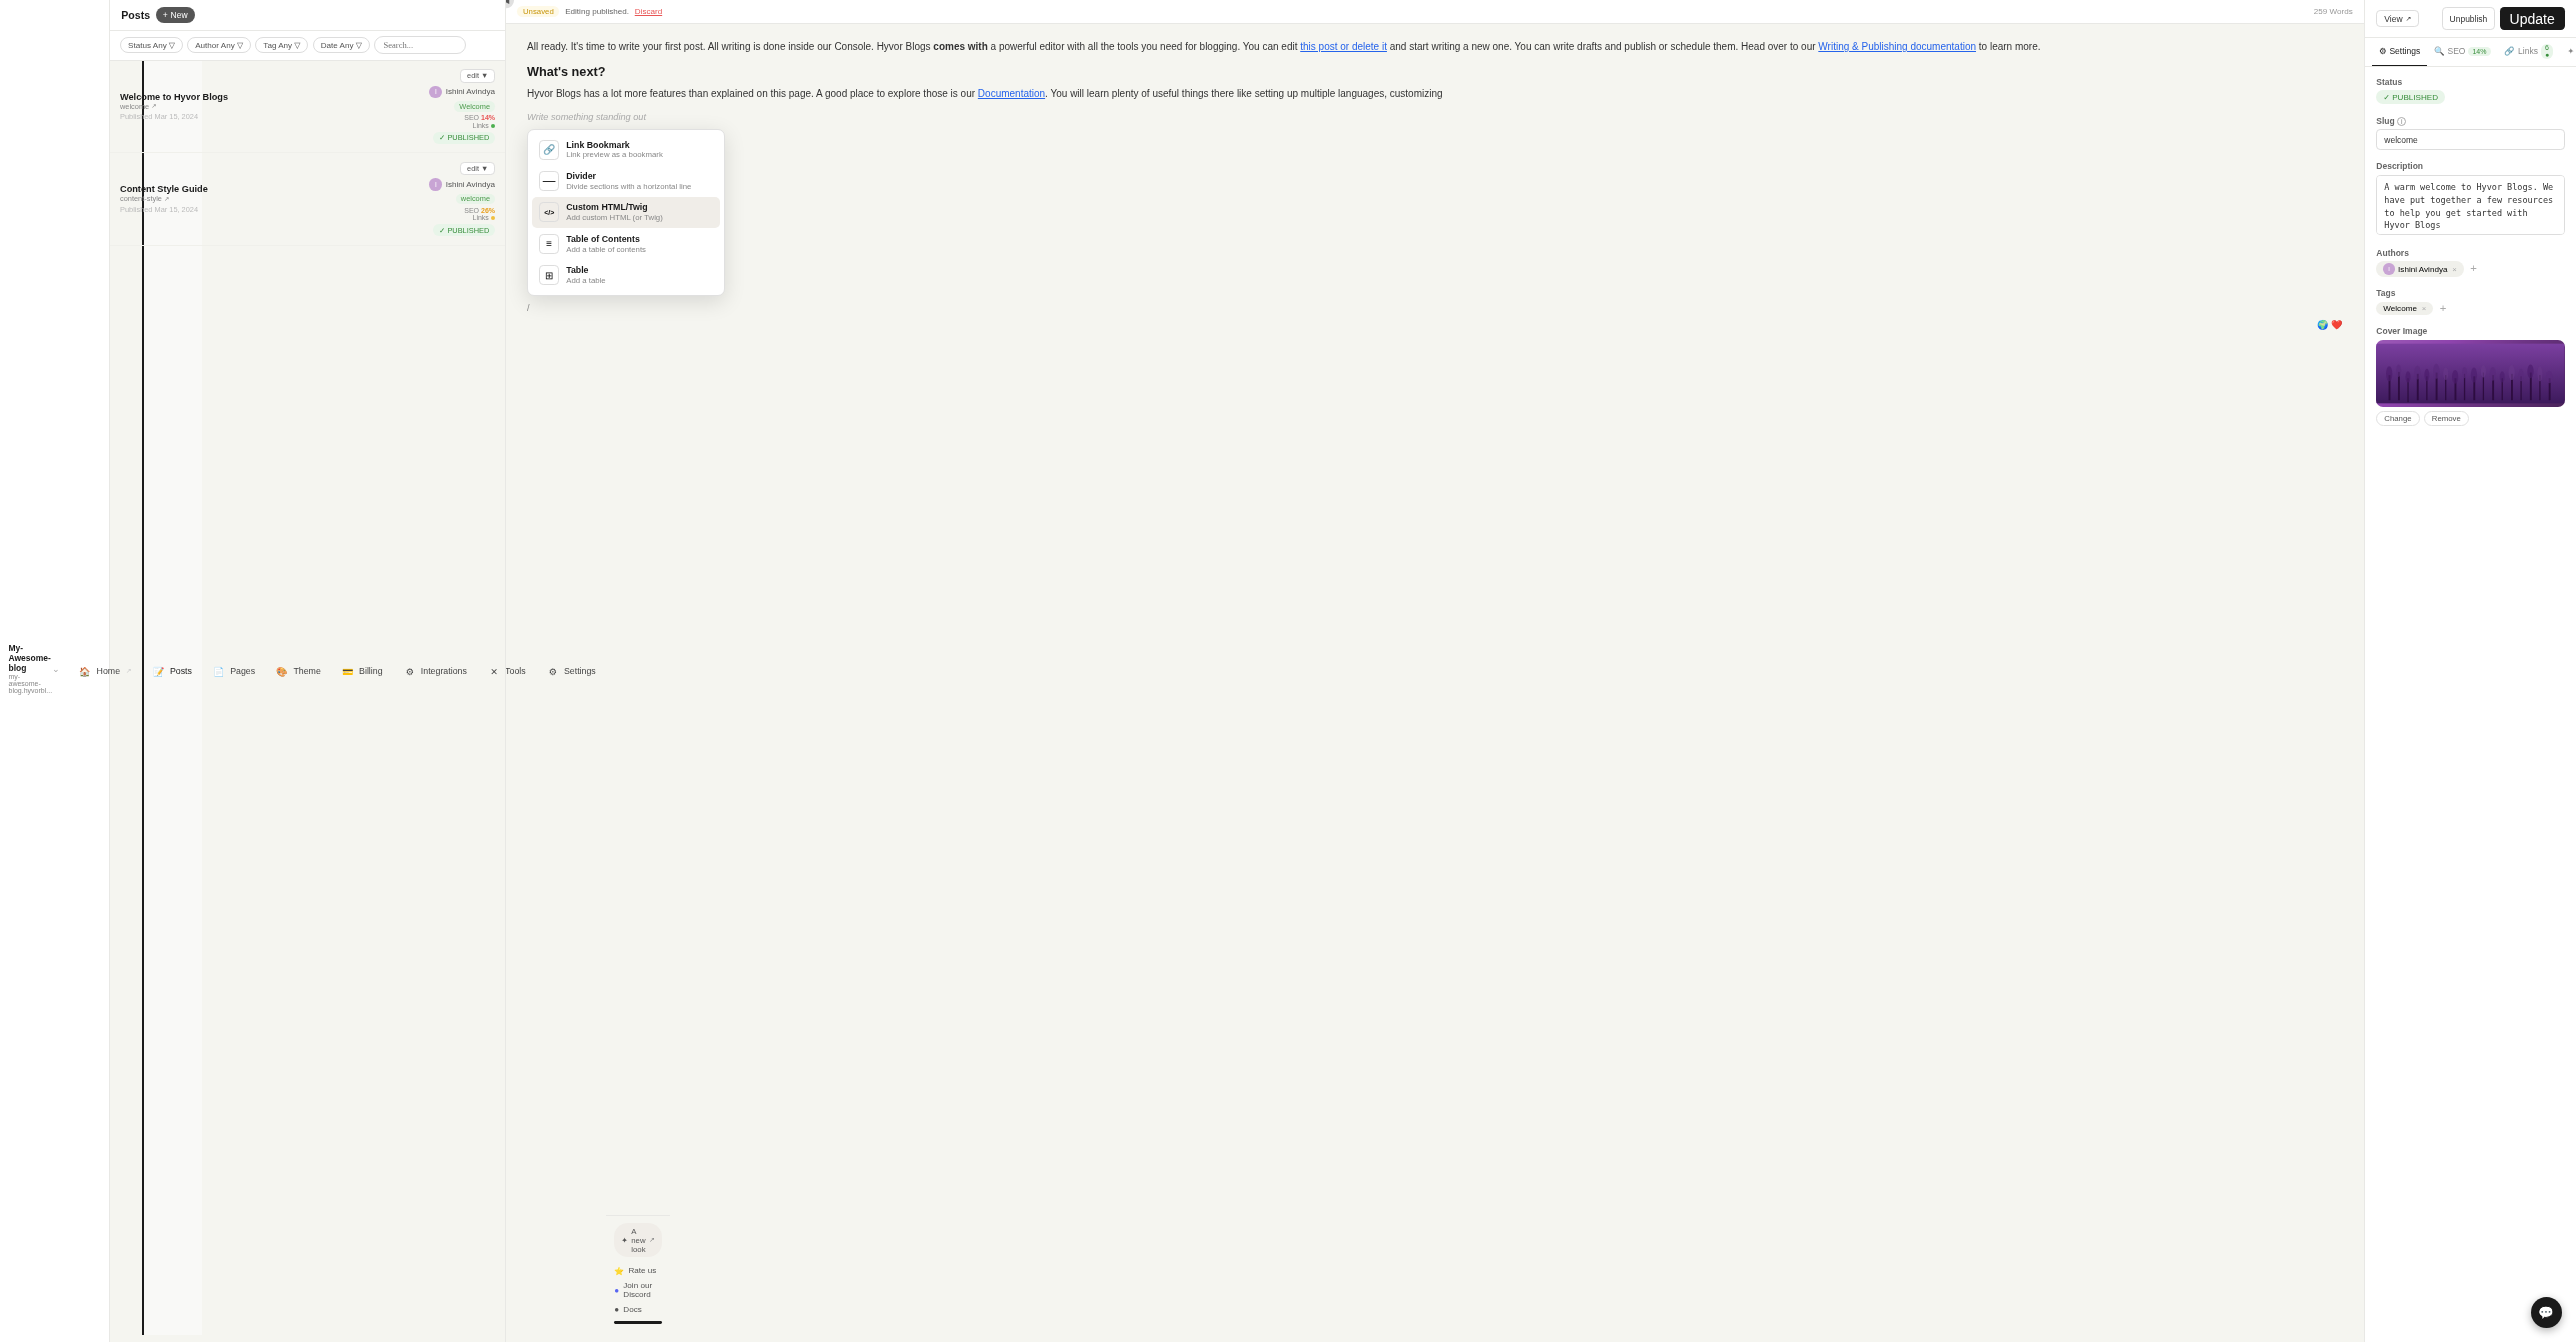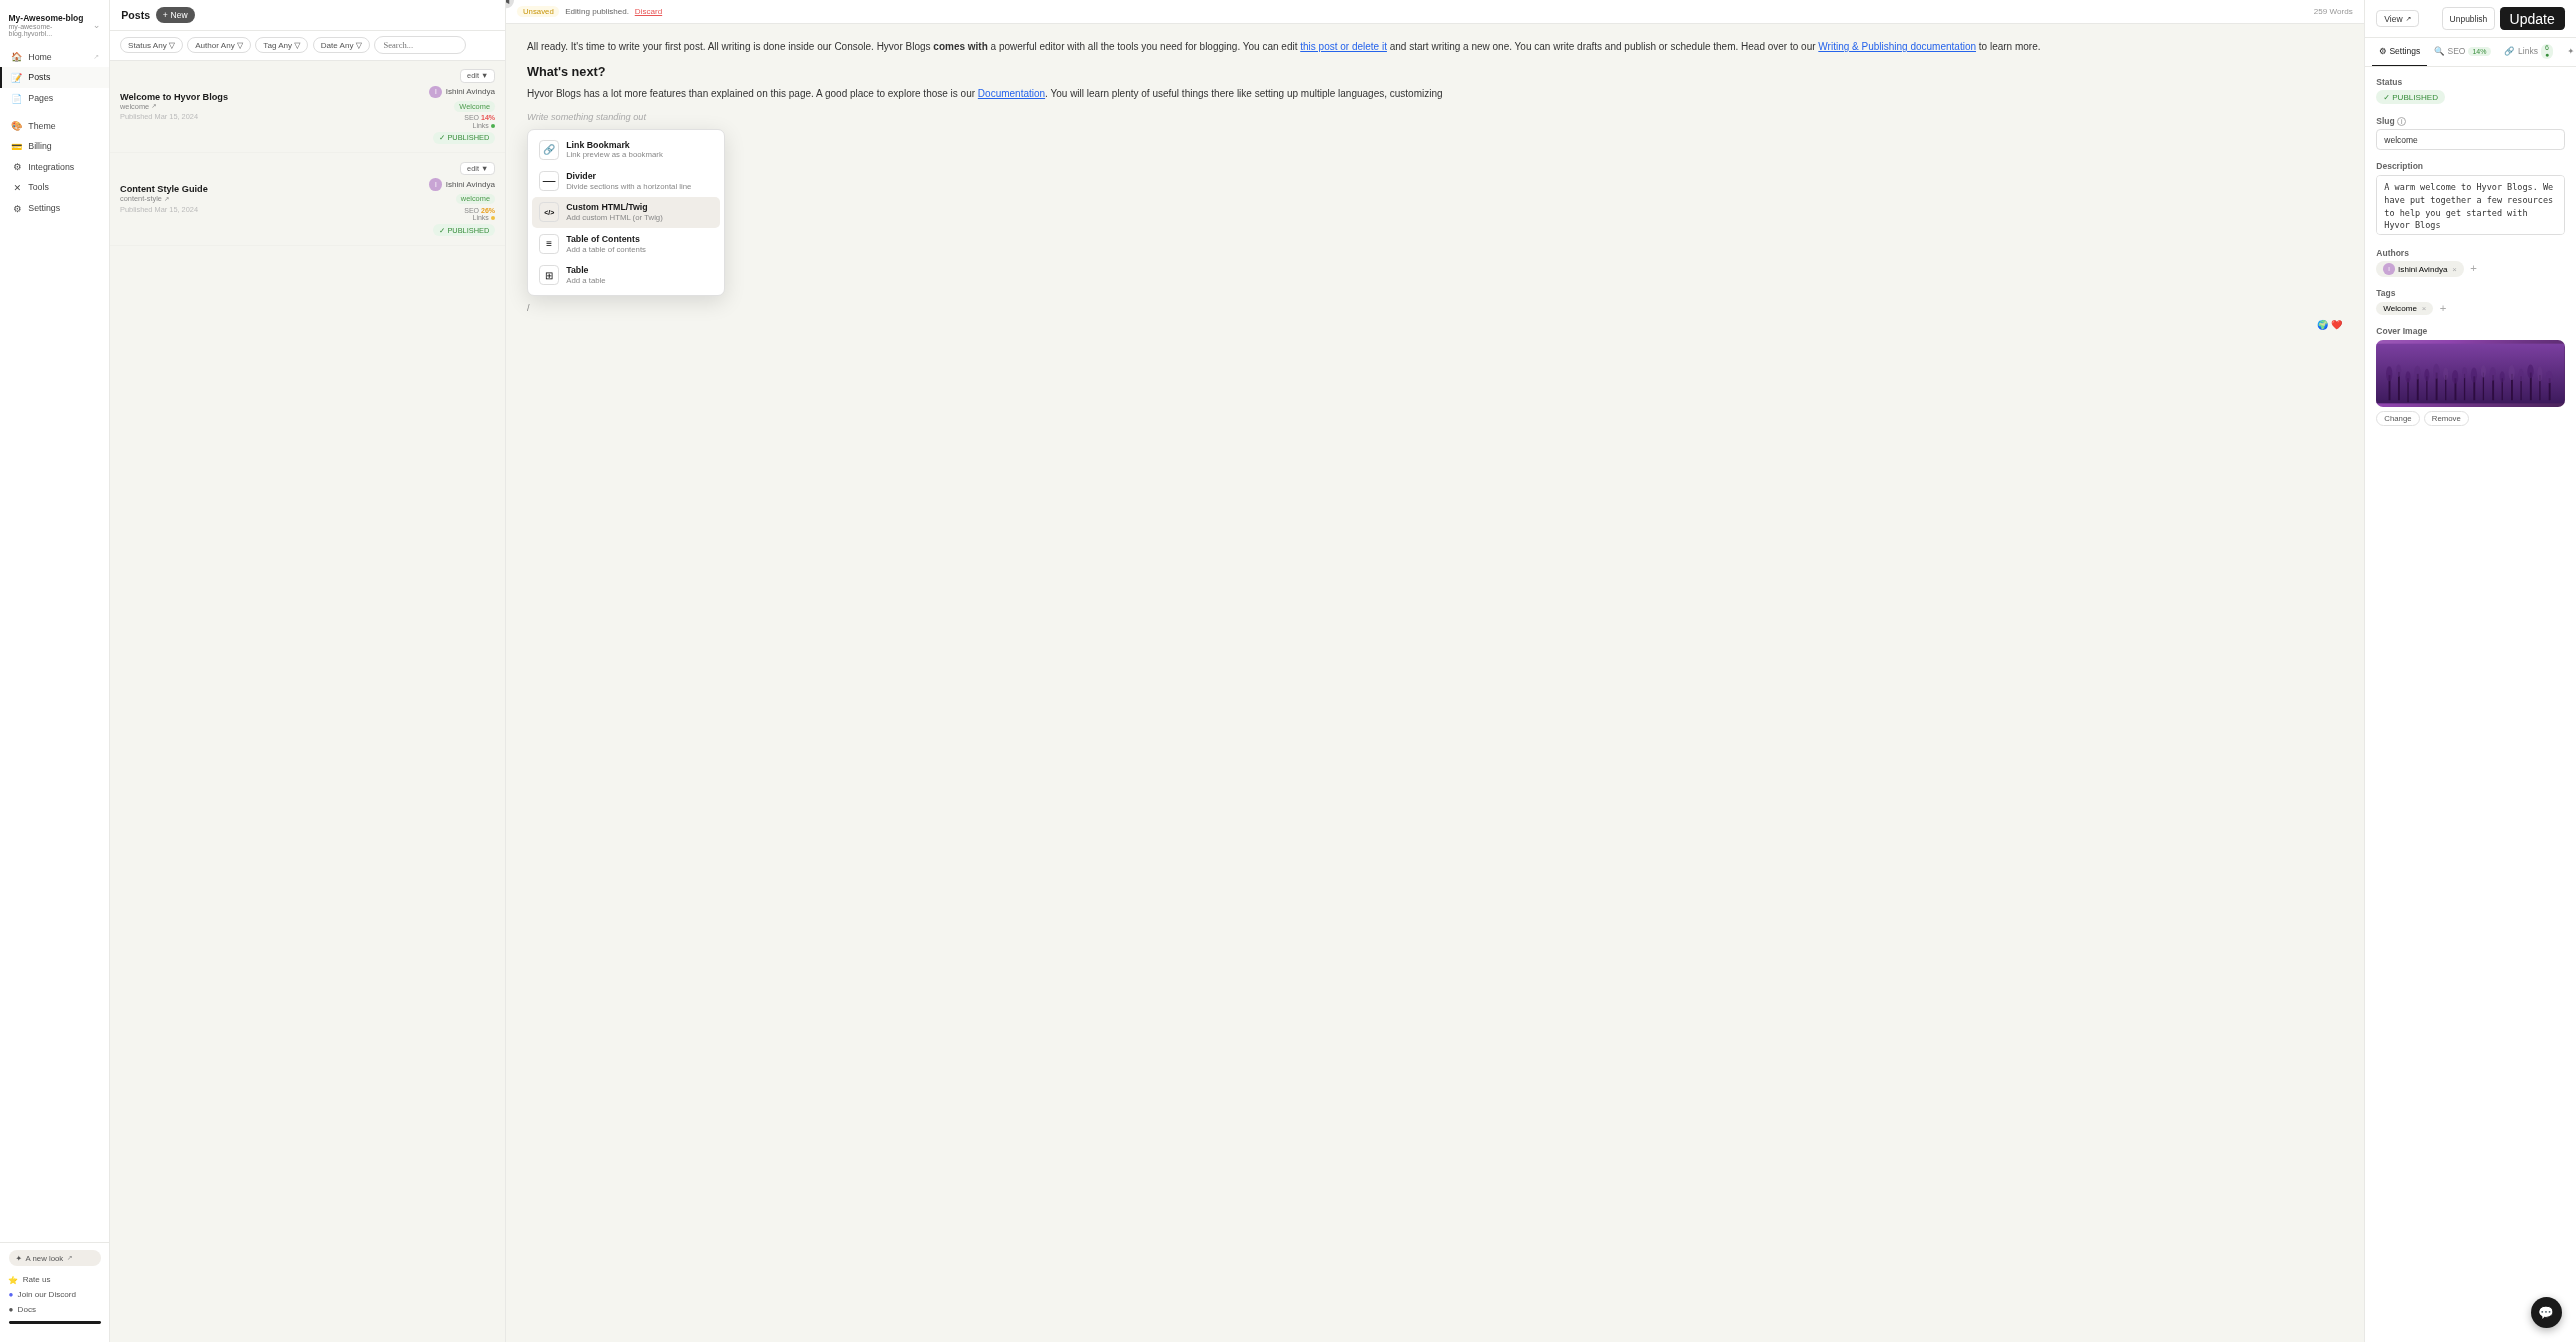--- a/index.html
+++ b/index.html
@@ -1,19 +1,19 @@
 <!DOCTYPE html>
 <html style="font-size:11.3px"><head>
   <meta charset="utf-8">
   <style>
     * { box-sizing: border-box; margin: 0; padding: 0; }
     body { font-family: -apple-system, BlinkMacSystemFont, 'Segoe UI', sans-serif; background: #f5f5f0; display: flex; height: 100vh; overflow: hidden; font-size: 9.2px; }
 
     
-    .sidebar { width: 110px; background: #fff; border-right: 0.7px solid #e8e8e5; display: flex; flex-direction: column; padding: 7px 0; flex-shrink: 0; }
+    .sidebar { width: 110px; background: #fff; border-right: 0.7px solid #e8e8e5; display: flex; padding: 7px 0; flex-shrink: 0; }
     .sidebar-blog-header { padding: 5.7px 8.5px; display: flex; align-items: center; justify-content: space-between; margin-bottom: 4.2px; }
     .sidebar-blog-name { font-size: 8.5px; font-weight: 600; color: #1a1a1a; }
     .sidebar-blog-url { font-size: 7px; color: #888; }
     .sidebar-nav-item { display: flex; align-items: center; gap: 5.7px; padding: 5px 10px; cursor: pointer; color: #444; font-size: 8.8px; border-left: 2.1px solid transparent; }
     .sidebar-nav-item.active { border-left: 2.1px solid #1a1a1a; color: #1a1a1a; font-weight: 500; background: #f9f9f7; }
     .sidebar-icon { width: 10.6px; height: 10.6px; display: inline-flex; align-items: center; justify-content: center; font-size: 9.2px; flex-shrink: 0; }
     .sidebar-bottom { margin-top: auto; padding: 7px 8.5px; border-top: 0.7px solid #e8e8e5; }
     .sidebar-new-look { background: #f0ede8; border-radius: 14px; padding: 3.5px 7px; font-size: 7.8px; display: flex; align-items: center; gap: 3.5px; cursor: pointer; margin-bottom: 5.7px; color: #555; }
     .sidebar-bottom-link { font-size: 8.1px; color: #555; display: flex; align-items: center; gap: 4.2px; padding: 2.8px 0; cursor: pointer; }
     .sidebar-divider { height: 2.8px; background: #1a1a1a; margin: 4.2px 0; border-radius: 1.4px; }

